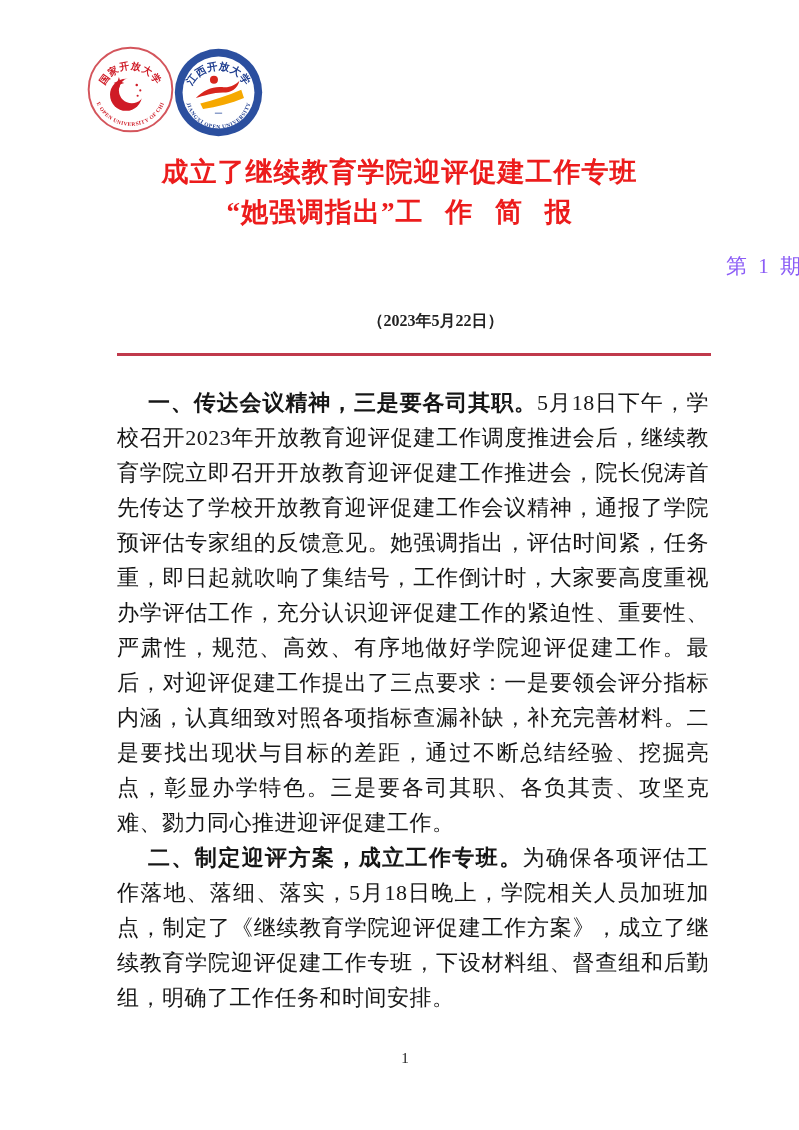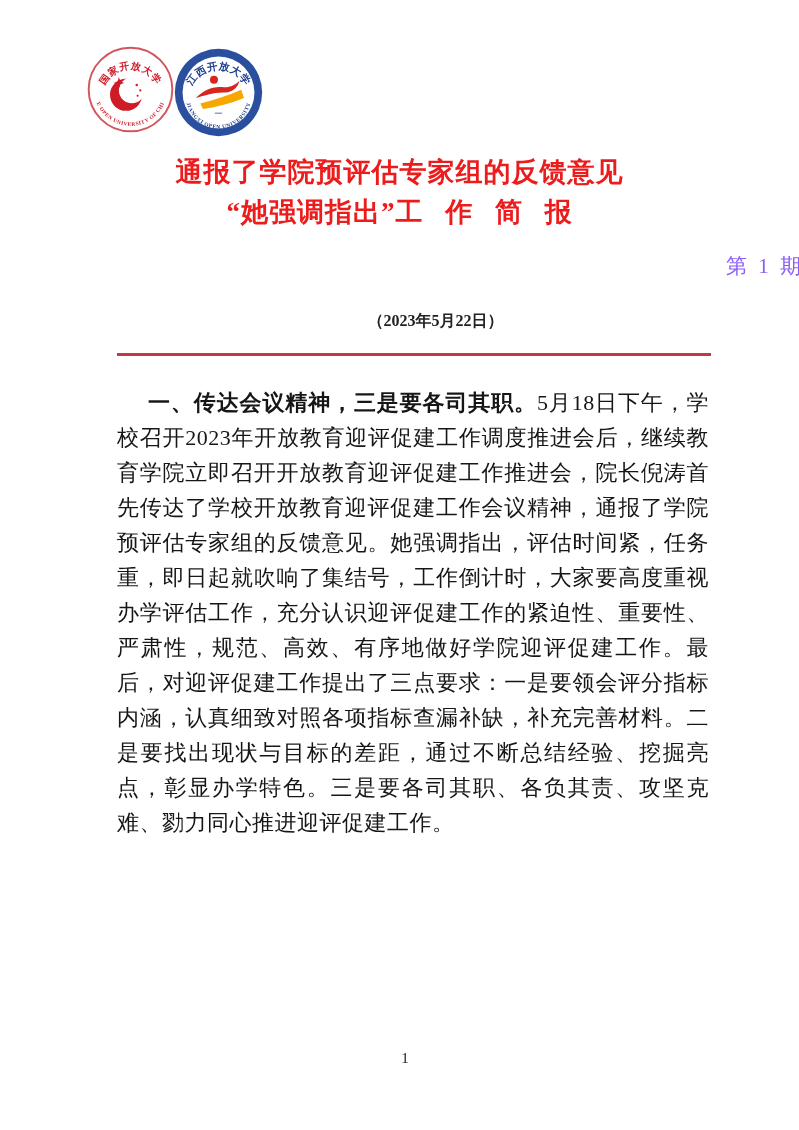--- a/index.html
+++ b/index.html
@@ -97,29 +97,30 @@
       <path d="M 25,56 C 34,47 44,43 54,44 C 62,45 68,42 73,37 C 71,46 64,50 55,50 C 44,50 33,54 25,56 Z" fill="#d8251d"></path>
       <path d="M 30,62 C 45,58 60,54 75,47 L 78,56 C 64,62 48,66 33,68 Z" fill="#f6a800"></path>
       <rect x="46" y="72" width="8" height="1.6" fill="#2b4f9f" opacity="0.55"></rect>
       <text font-size="6" font-weight="bold" fill="#1e3d8f" letter-spacing="0.6">
         <textPath href="#jxBotArc" startOffset="50%" text-anchor="middle">JIANGXI OPEN UNIVERSITY</textPath>
       </text>
     </svg>
   </div>
 
   <div class="title-block">
-    <div class="title-line">通报了学院预评估专家组的反馈意见</div>
+    <div class="title-line">成立了继续教育学院迎评促建工作专班</div>
     <div class="title-line title-line2">“她强调指出”工 作 简 报</div>
   </div>
 
   <div class="issue-line">第 1 期</div>
 
   <div class="date-line">（2023年5月22日）</div>
 
   <hr class="divider">
 
   <div class="body-text">
     <p><b class="sec-head">一、传达会议精神，三是要各司其职。</b><span>5月18日下午，学校召开2023年开放教育迎评促建工作调度推进会后，继续教育学院立即召开开放教育迎评促建工作推进会，院长倪涛首先传达了学校开放教育迎评促建工作会议精神，通报了学院预评估专家组的反馈意见。她强调指出，评估时间紧，任务重，即日起就吹响了集结号，工作倒计时，大家要高度重视办学评估工作，充分认识迎评促建工作的紧迫性、重要性、严肃性，规范、高效、有序地做好学院迎评促建工作。最后，对迎评促建工作提出了三点要求：一是要领会评分指标内涵，认真细致对照各项指标查漏补缺，补充完善材料。二是要找出现状与目标的差距，通过不断总结经验、挖掘亮点，彰显办学特色。三是要各司其职、各负其责、攻坚克难、勠力同心推进迎评促建工作。</span></p>
+    <p><b class="sec-head">二、制定迎评方案，成立工作专班。</b><span>为确保各项评估工作落地、落细、落实，5月18日晚上，学院相关人员加班加点，制定了《继续教育学院迎评促建工作方案》，成立了继续教育学院迎评促建工作专班，下设材料组、督查组和后勤组，明确了工作任务和时间安排。</span></p>
   </div>
 
   <div class="page-number">1</div>
 
 </div>
 
 </body></html>

